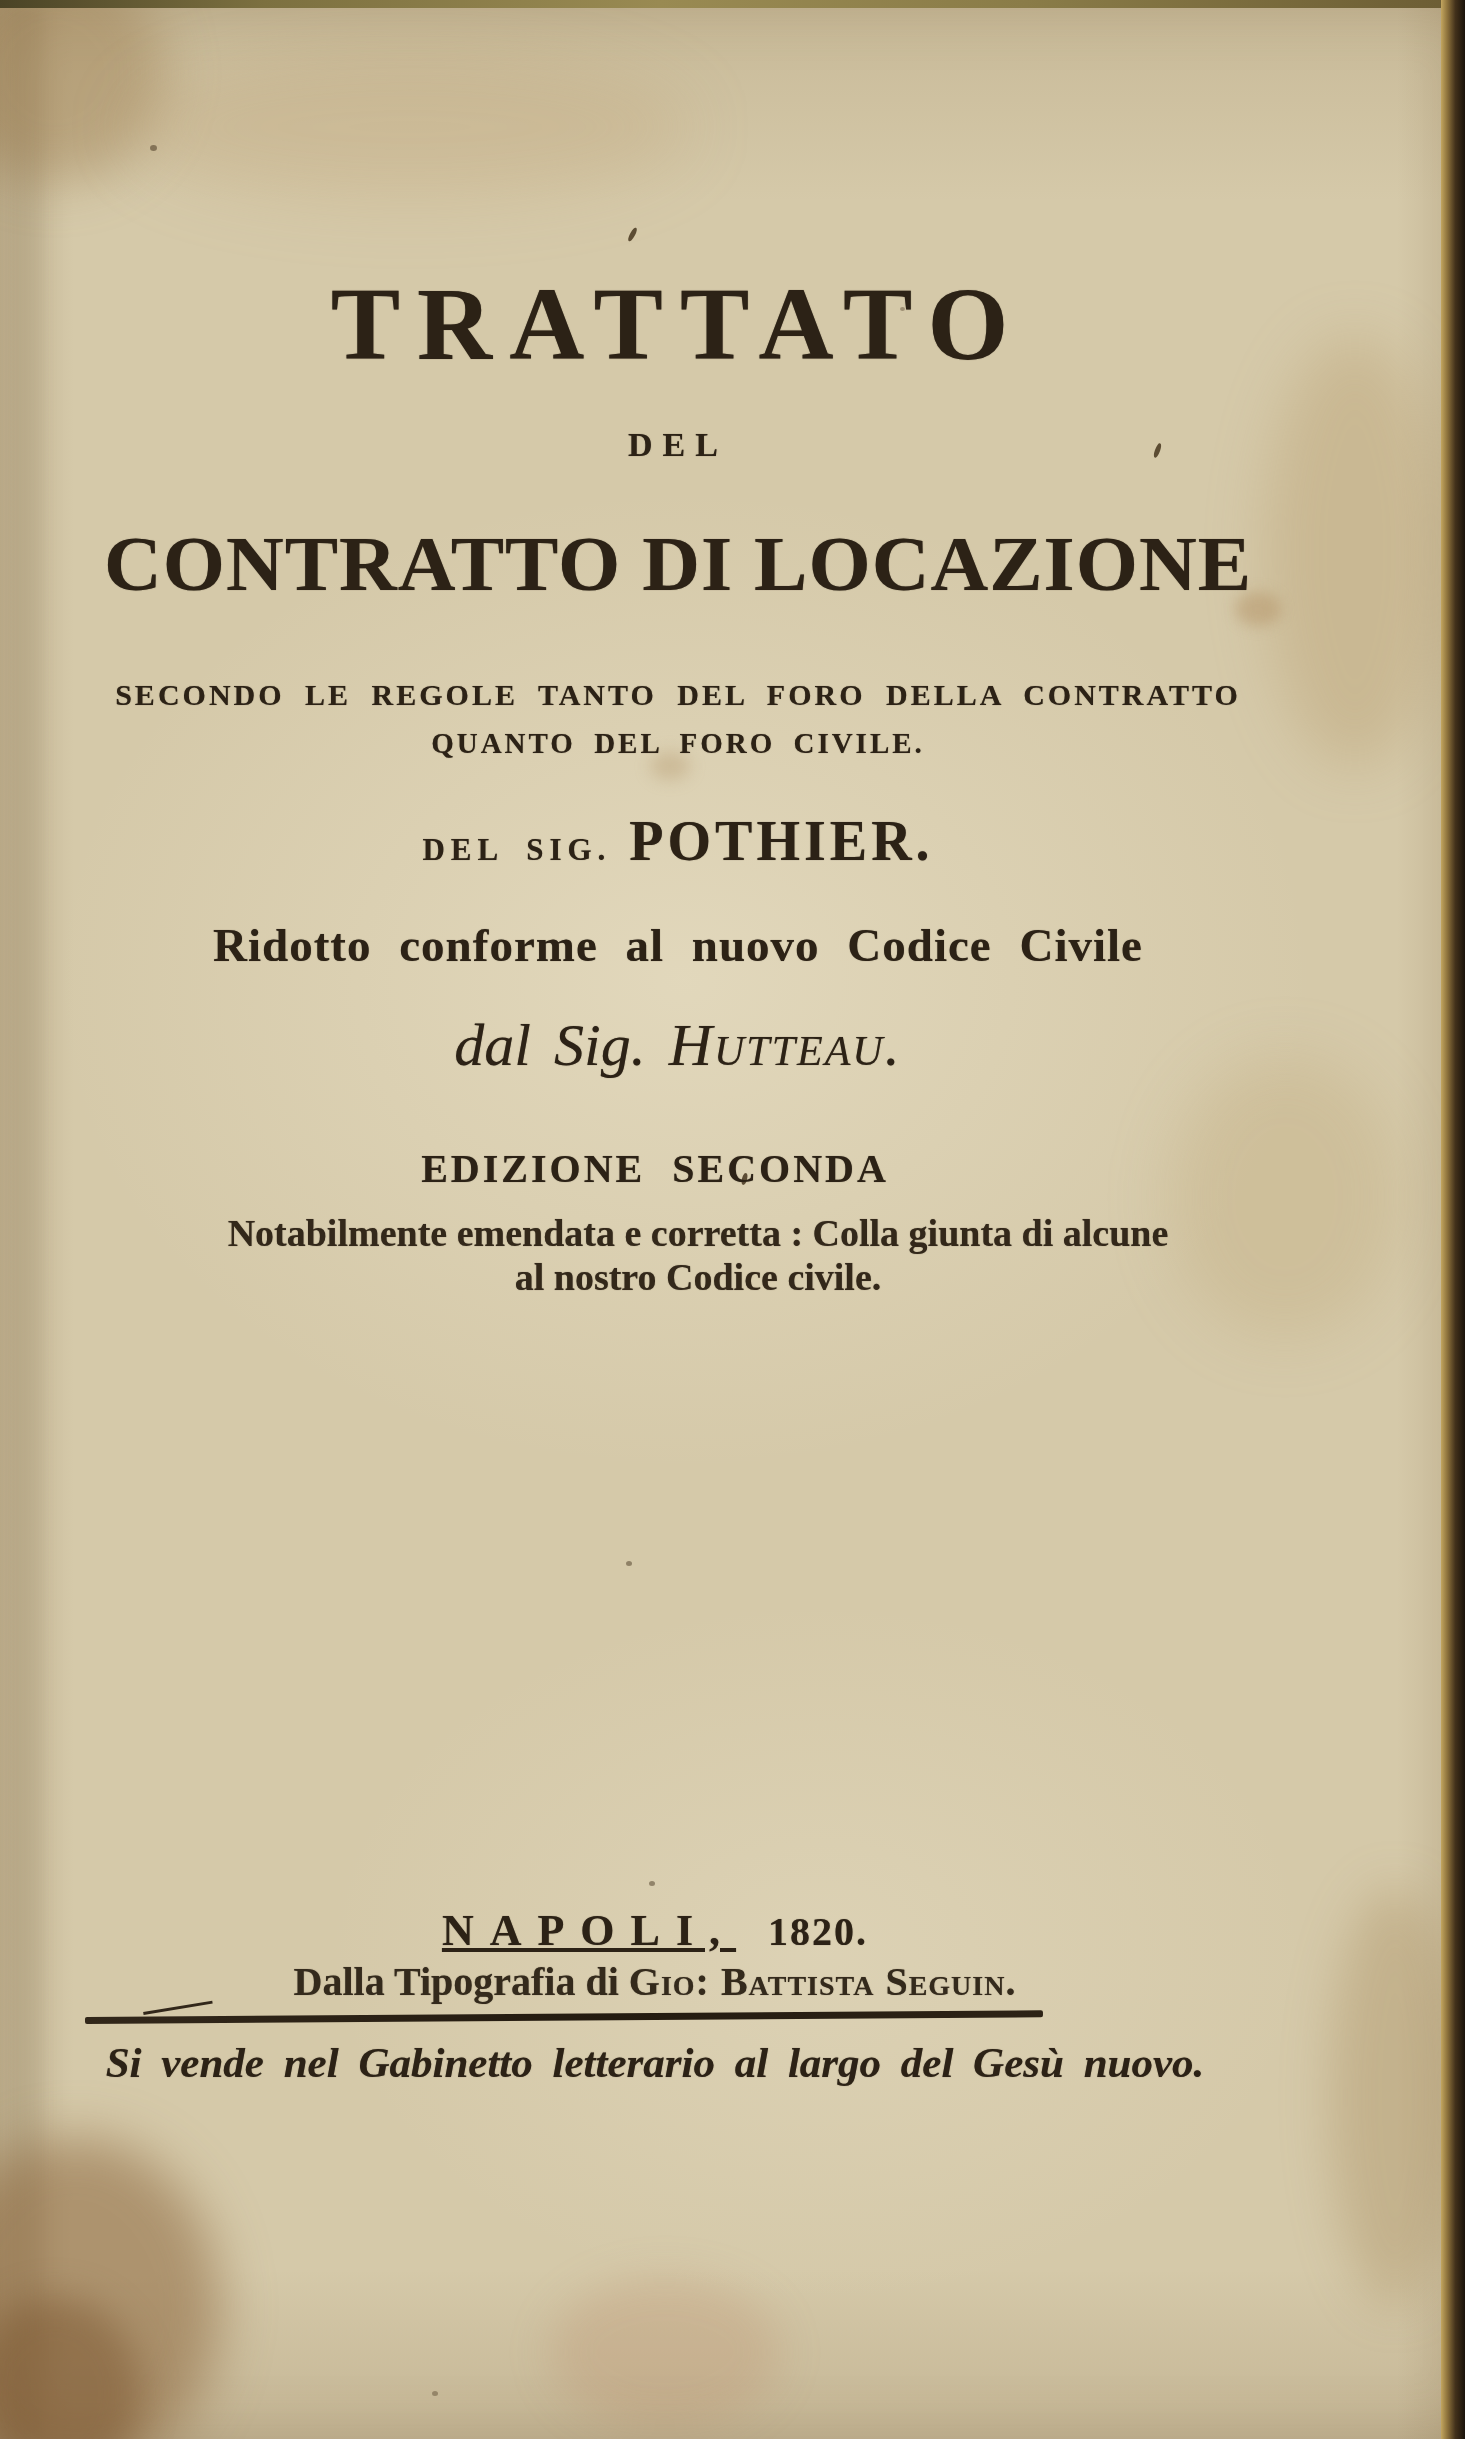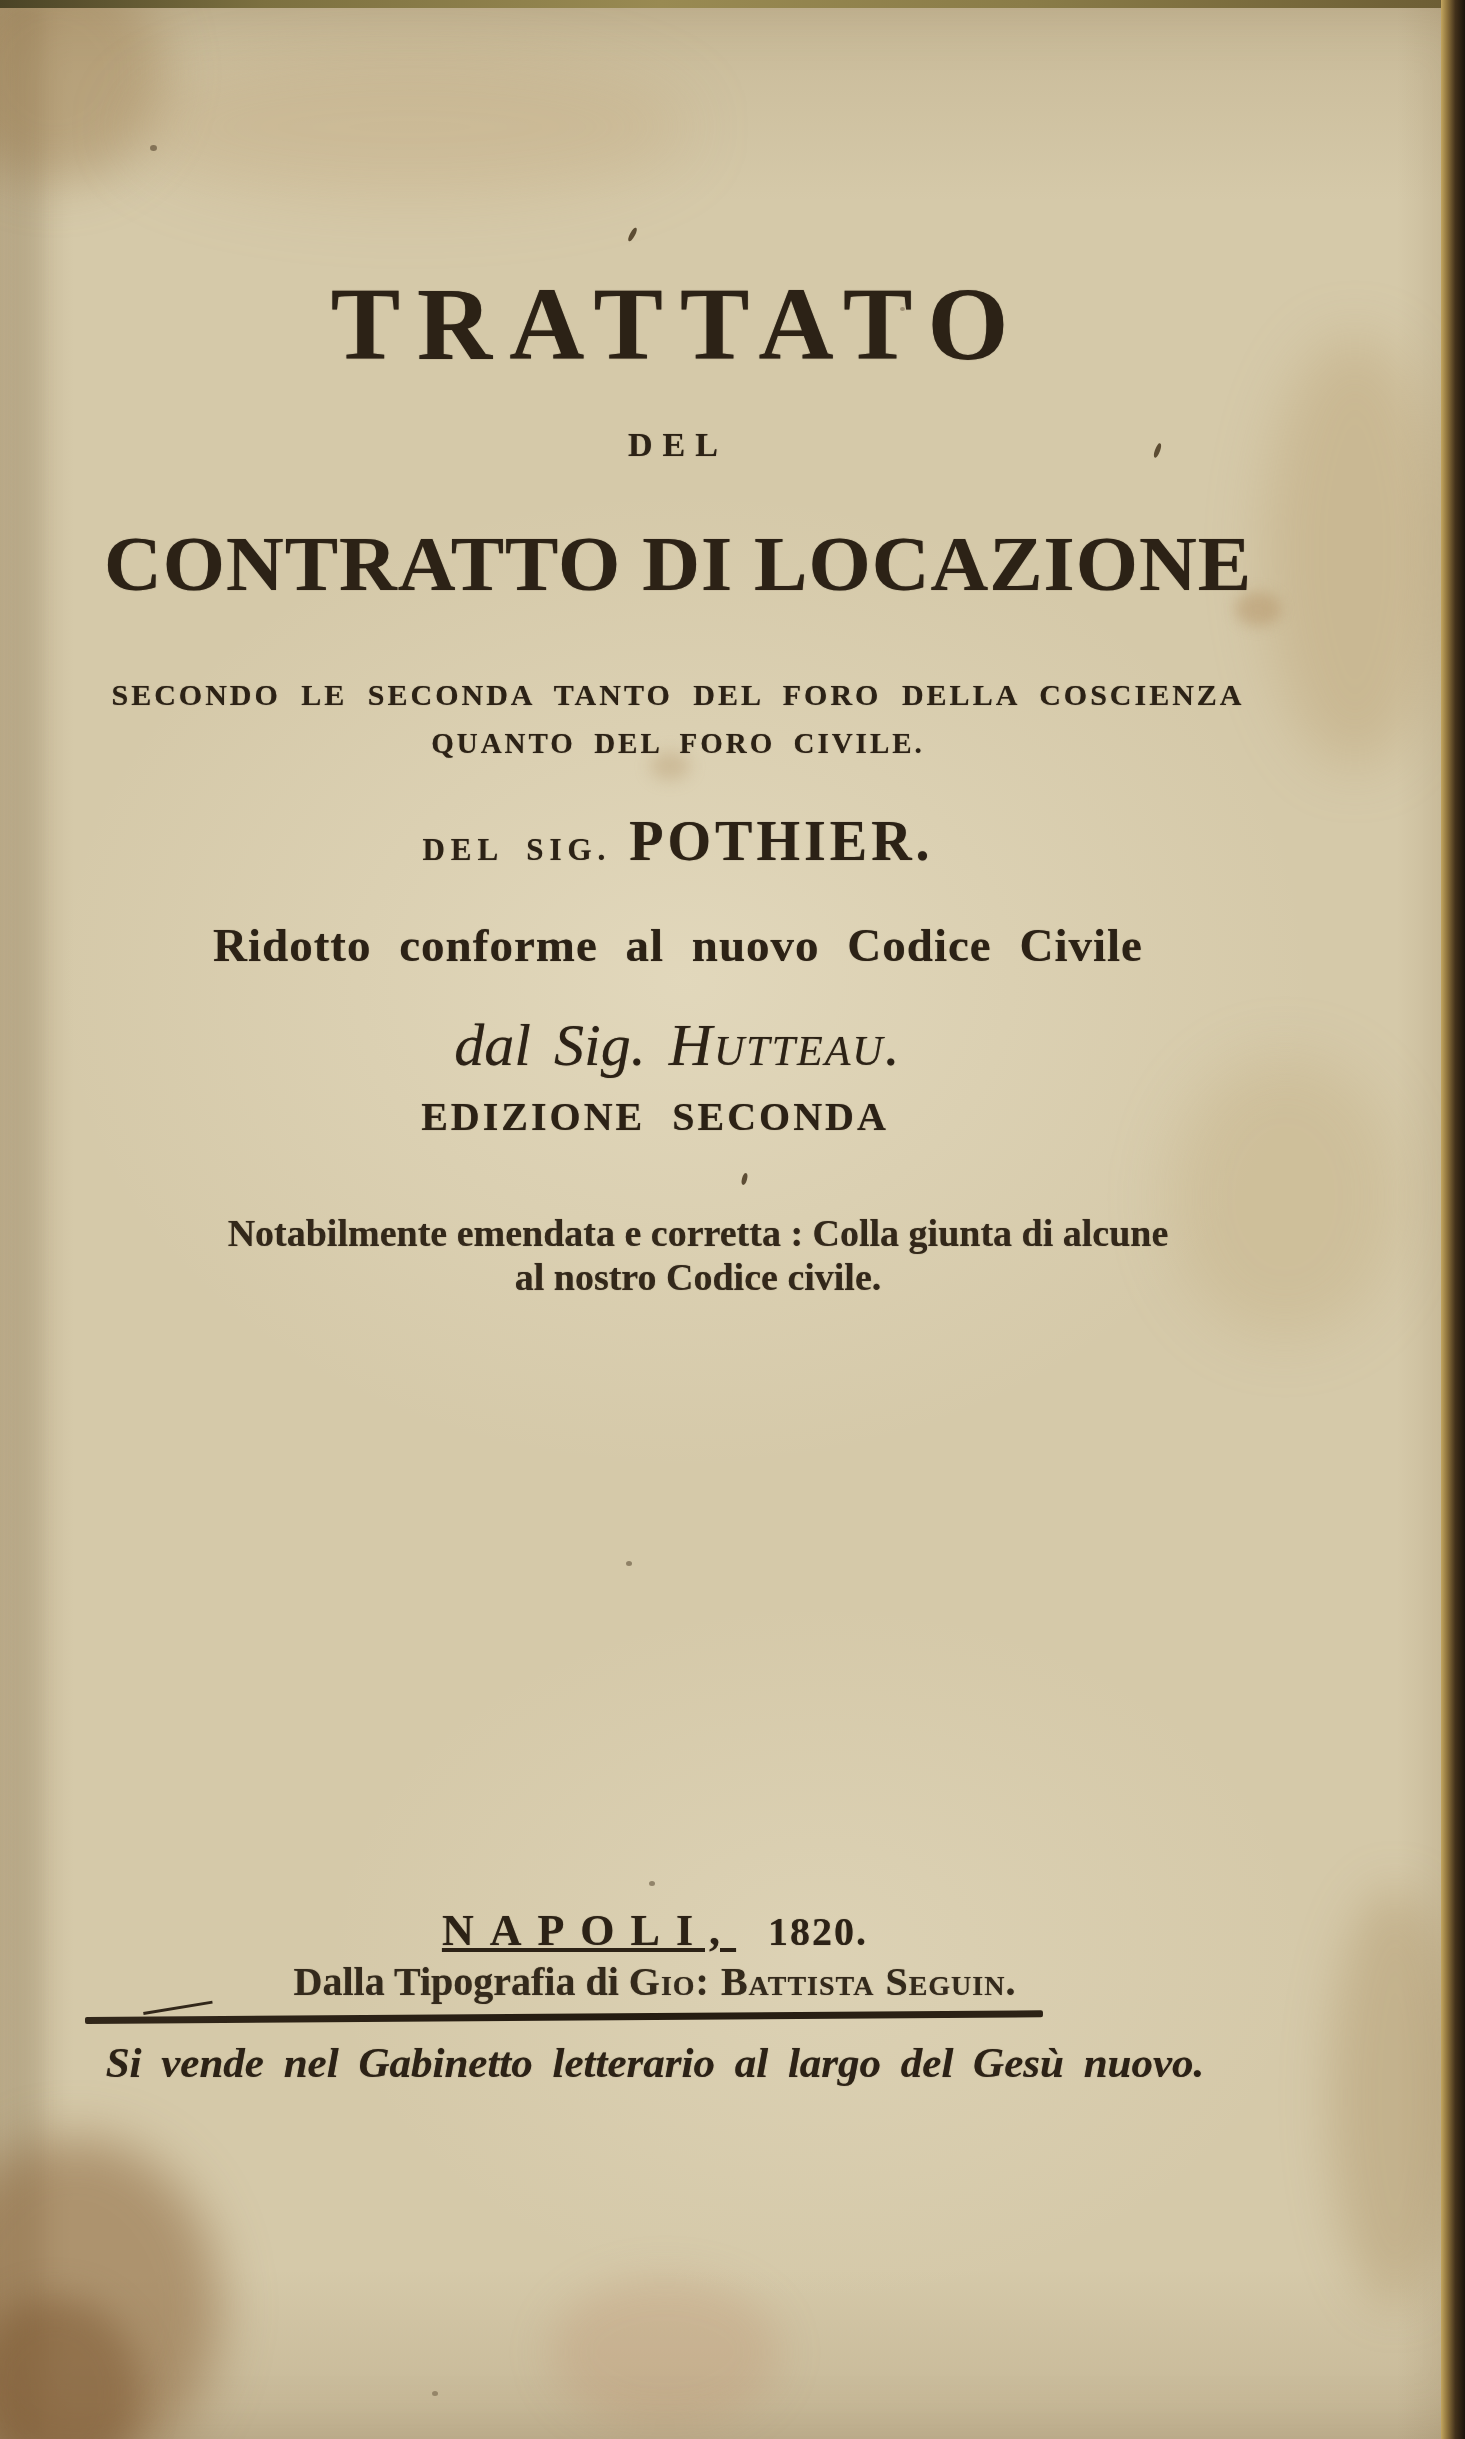--- a/index.html
+++ b/index.html
@@ -72,21 +72,21 @@
   .t-article{top:421px;font-size:34px;font-weight:bold;letter-spacing:10px;}
   .t-subject{top:517px;font-size:80px;font-weight:bold;letter-spacing:1px;transform:scaleY(0.98);}
   .t-scope1{top:673px;font-size:30px;font-weight:bold;letter-spacing:3px;word-spacing:10px;}
   .t-scope2{top:722px;font-size:29px;font-weight:bold;letter-spacing:3px;word-spacing:8px;}
   .t-author{top:806px;font-size:56px;font-weight:bold;}
   .t-author .pfx{font-size:31px;letter-spacing:6px;word-spacing:10px;margin-right:18px;}
   .t-author .name{letter-spacing:4px;}
   .t-ridotto{top:915px;font-size:47px;font-weight:bold;word-spacing:15px;letter-spacing:1px;}
   .t-hutteau{top:1008px;font-size:60px;font-style:italic;font-weight:normal;word-spacing:8px;}
   .t-hutteau .sc{font-variant:small-caps;letter-spacing:2px;}
-  .t-edition{top:1090px;font-size:40px;font-weight:bold;letter-spacing:3px;word-spacing:14px;}
+  .t-edition{top:1142px;font-size:40px;font-weight:bold;letter-spacing:3px;word-spacing:14px;}
   .t-note{top:1181px;left:40px;width:1316px;font-size:38px;font-weight:bold;line-height:44px;color:#33281a;margin-top:23px;}
   .t-note div{white-space:nowrap;}
   .t-volume{top:1438px;font-size:40px;font-weight:bold;letter-spacing:5px;}
   .t-napoli{top:1902px;font-size:44px;font-weight:bold;}
   .t-napoli .city{letter-spacing:16px;margin-right:32px;text-decoration:underline;}
   .t-napoli .year{font-size:40px;letter-spacing:2px;}
   .t-printer{top:1955px;font-size:40px;font-weight:bold;color:#342a1c;}
   .t-printer .sc{font-variant:small-caps;letter-spacing:1px;}
   .rule{
     position:absolute;left:85px;top:2010px;width:958px;height:7px;
@@ -123,21 +123,21 @@
     <div class="tick tk3"></div>
     <div class="speck sp1"></div>
     <div class="speck sp2"></div>
     <div class="speck sp3"></div>
     <div class="speck sp4"></div>
     <div class="speck sp5"></div>
 
     <div class="line col ink t-title">TRATTATO</div>
     <div class="line col ink t-article">DEL</div>
     <div class="line col ink t-subject">CONTRATTO DI LOCAZIONE</div>
-    <div class="line col ink t-scope1">SECONDO LE SECONDA TANTO DEL FORO DELLA COSCIENZA</div>
+    <div class="line col ink t-scope1">SECONDO LE REGOLE TANTO DEL FORO DELLA CONTRATTO</div>
     <div class="line col ink t-scope2">QUANTO DEL FORO CIVILE.</div>
 
     <div class="line col ink t-author"><span class="pfx">DEL SIG.</span><span class="name">POTHIER.</span></div>
 
     <div class="line col ink t-ridotto">Ridotto conforme al nuovo Codice Civile</div>
     <div class="line col ink t-hutteau"><span>dal Sig.</span>&nbsp;<span class="sc">Hutteau.</span></div>
 
     <div class="line col2 ink t-edition">EDIZIONE SECONDA</div>
 
     <div class="line t-note ink">

